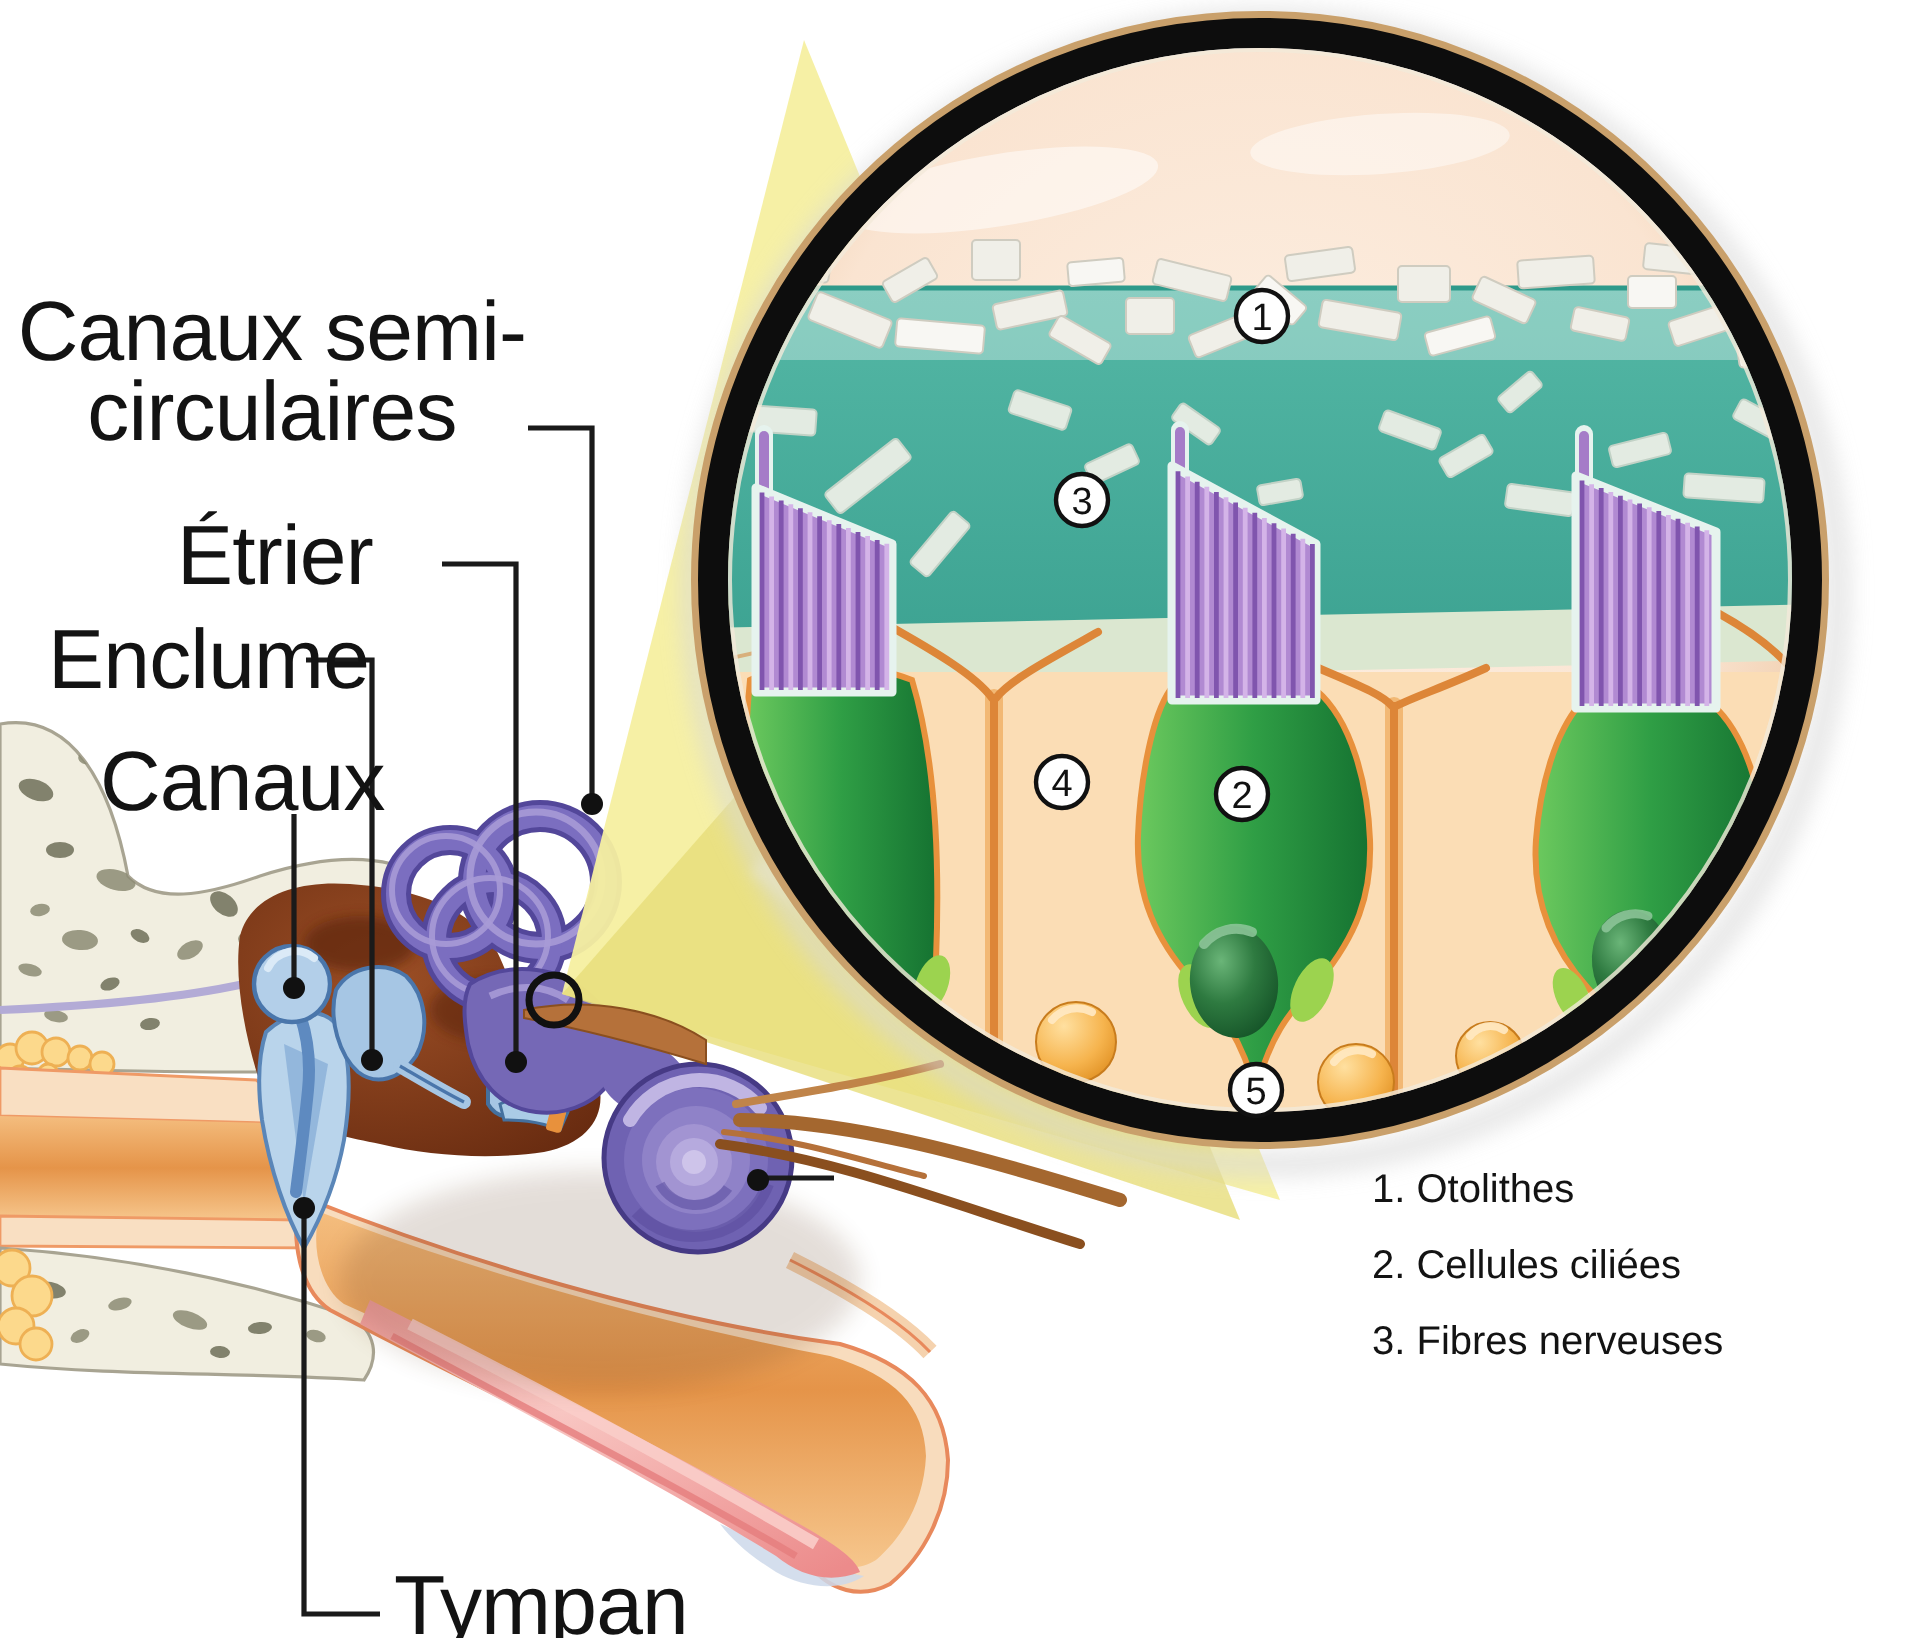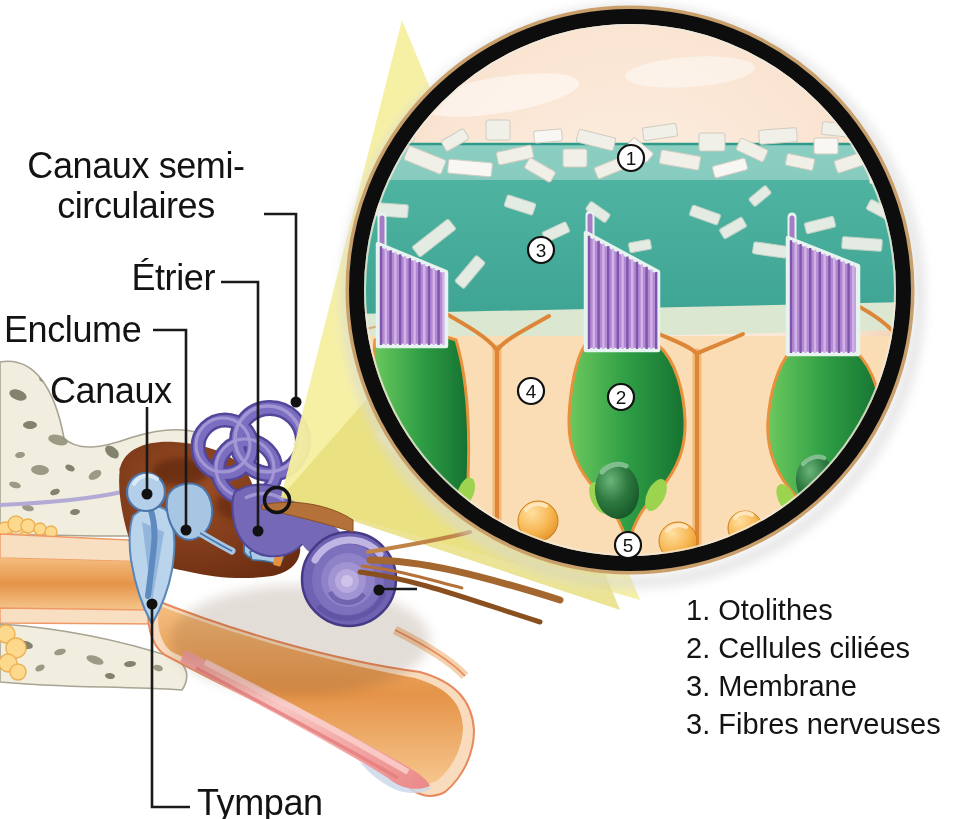--- a/index.html
+++ b/index.html
@@ -1,22 +1,22 @@
 <!DOCTYPE html>
 <html><head>
 <meta charset="utf-8">
 <style>
   html,body{margin:0;padding:0;background:#fff;}
   .stage{position:relative;width:958px;height:819px;background:#fff;overflow:hidden;
          font-family:"Liberation Sans","DejaVu Sans",sans-serif;}
   .stage svg{position:absolute;left:0;top:0;}
-  .lbl{position:absolute;color:#131313;font-size:36px;line-height:40px;letter-spacing:-0.4px;white-space:nowrap;}
+  .lbl{position:absolute;color:#131313;font-size:42px;line-height:40px;letter-spacing:-0.4px;white-space:nowrap;}
   .lbl.wrap{white-space:normal;}
-  .legend{position:absolute;left:686px;top:591px;width:258px;color:#131313;
-          font-size:29px;line-height:38px;}
+  .legend{position:absolute;left:686px;top:576px;width:258px;color:#131313;
+          font-size:20px;line-height:38px;}
   .legend div{white-space:normal;}
 </style>
 </head>
 <body>
 
 <div class="stage">
 
 <svg width="958" height="819" viewBox="0 0 958 819">
   <defs>
     <radialGradient id="peachBg" cx="0.5" cy="0.42" r="0.62">
@@ -428,24 +428,23 @@
     <circle cx="296" cy="402" r="5.5"></circle>
     <circle cx="258" cy="531" r="5.5"></circle>
     <circle cx="186" cy="530" r="5.5"></circle>
     <circle cx="147" cy="494" r="5.5"></circle>
     <circle cx="379" cy="590" r="5.5"></circle>
     <circle cx="152" cy="604" r="5.5"></circle>
   </g>
 </svg>
 
   <div class="lbl wrap" style="left:8px;top:146px;width:256px;text-align:center;">Canaux semi-circulaires</div>
-  <div class="lbl" style="left:60px;top:258px;width:155px;text-align:right;">Étrier</div>
-  <div class="lbl" style="left:4px;top:310px;">Enclume</div>
+  <div class="lbl" style="left:60px;top:258px;width:155px;text-align:center;">Étrier</div>
+  <div class="lbl" style="left:24px;top:310px;">Enclume</div>
   <div class="lbl" style="left:50px;top:371px;">Canaux</div>
   <div class="lbl" style="left:197px;top:783px;">Tympan</div>
 
   <div class="legend">
     <div>1. Otolithes</div>
     <div>2. Cellules ciliées</div>
-    <div>3. Membrane</div>
     <div>3. Fibres nerveuses</div>
   </div>
 </div>
 
 </body></html>

